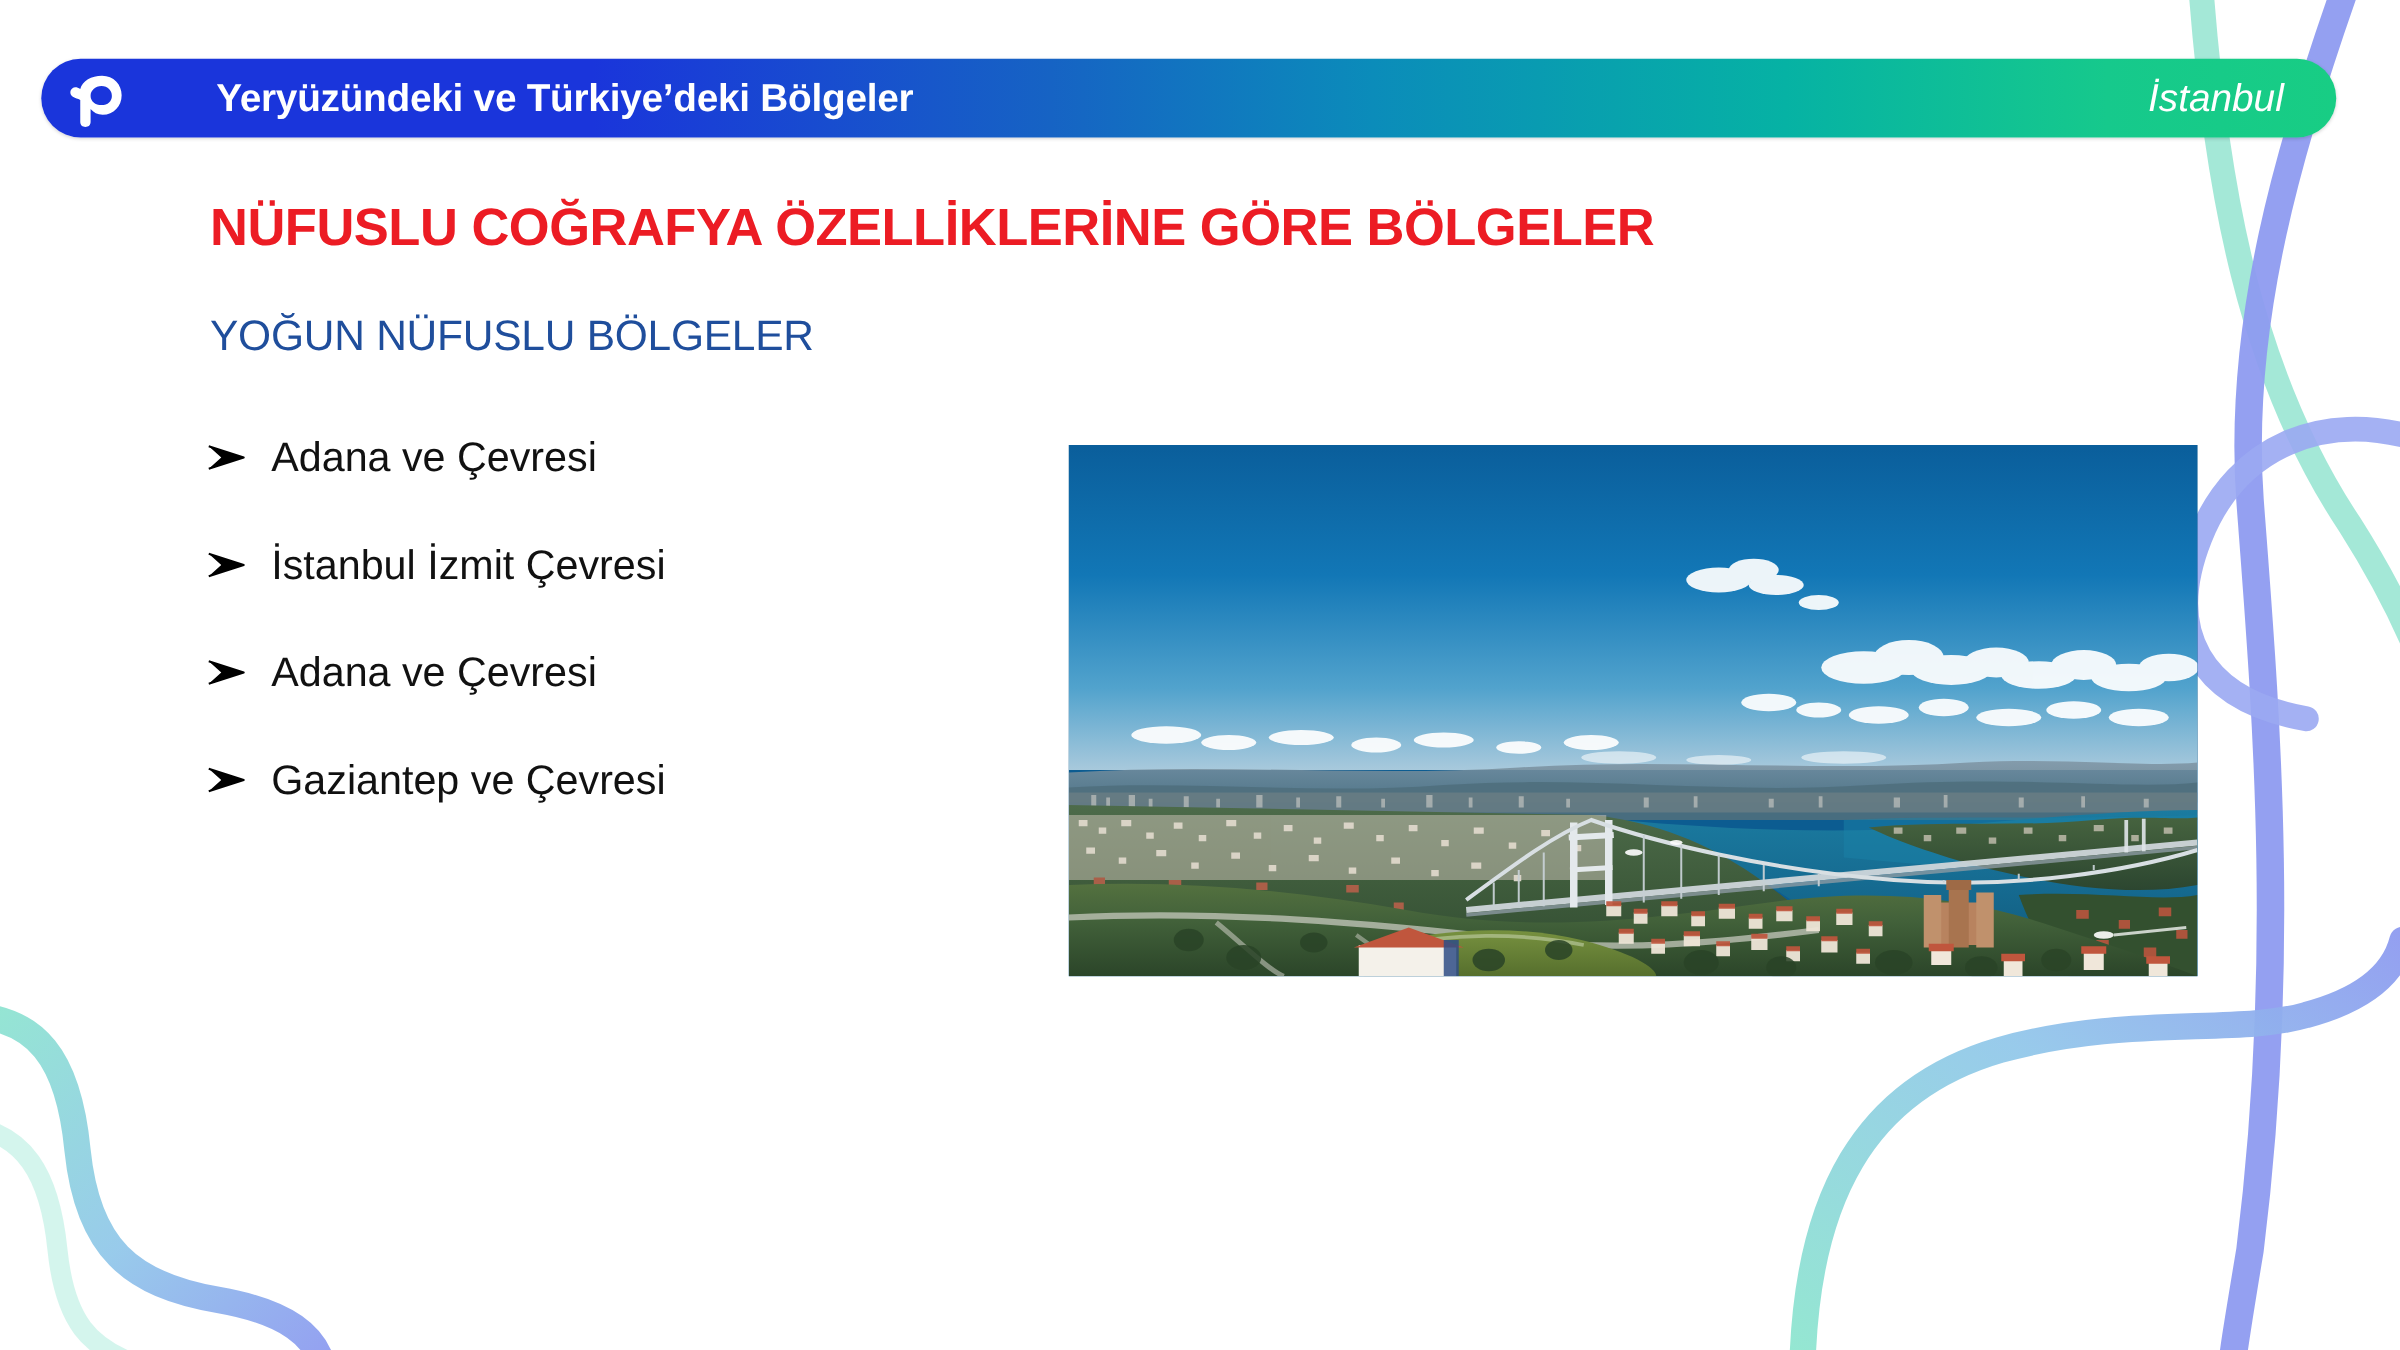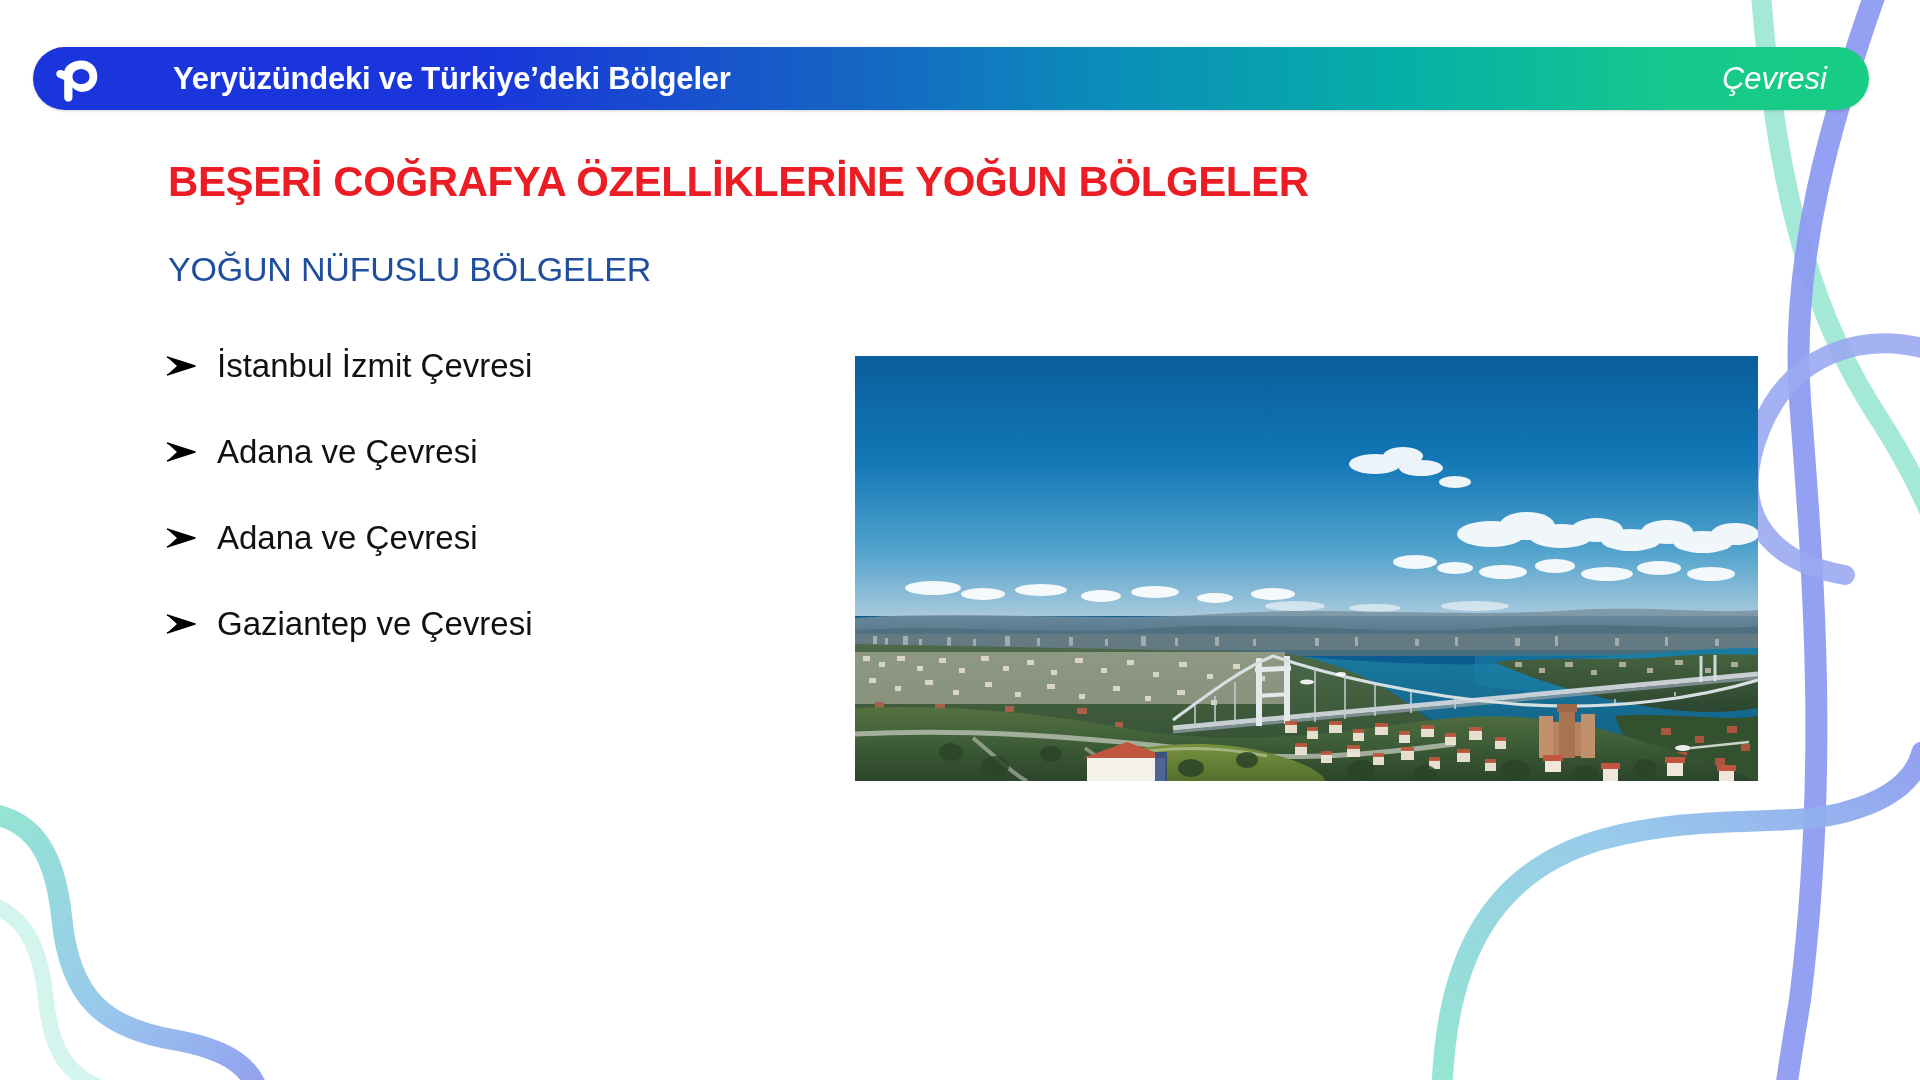--- a/index.html
+++ b/index.html
@@ -200,47 +200,47 @@
                C 24 19 39 10 58 10 Z
                M 57 28
                C 46 28 38 36 38 45
                C 38 54 46 61 57 61
                C 68 61 75 54 75 45
                C 75 36 68 28 57 28 Z" fill="#ffffff"></path>
     </svg>
 
     <span class="header-title">Yeryüzündeki ve Türkiye’deki Bölgeler</span>
 
-    <span class="header-subject">Çevresi</span>
+    <span class="header-subject">İstanbul</span>
   </div>
 
-  <div class="heading-red">BEŞERİ COĞRAFYA ÖZELLİKLERİNE YOĞUN BÖLGELER</div>
+  <div class="heading-red">NÜFUSLU COĞRAFYA ÖZELLİKLERİNE GÖRE BÖLGELER</div>
 
   <div class="heading-blue">YOĞUN NÜFUSLU BÖLGELER</div>
 
   <div class="bullet-list">
+
+    <div class="bullet-item">
+      <span class="bullet-marker">
+        <svg width="34" height="22" viewBox="0 0 34 22" xmlns="http://www.w3.org/2000/svg">
+          <path d="M2 2 L30 11 L2 20 L12 11 Z" fill="#000000"></path>
+          <path d="M2 2 L30 11 L2 20" fill="none" stroke="#000000" stroke-width="1.6" stroke-linejoin="round"></path>
+        </svg>
+      </span>
+      <span class="bullet-text">Adana ve Çevresi</span>
+    </div>
 
     <div class="bullet-item">
       <span class="bullet-marker">
         <svg width="34" height="22" viewBox="0 0 34 22" xmlns="http://www.w3.org/2000/svg">
           <path d="M2 2 L30 11 L2 20 L12 11 Z" fill="#000000"></path>
           <path d="M2 2 L30 11 L2 20" fill="none" stroke="#000000" stroke-width="1.6" stroke-linejoin="round"></path>
         </svg>
       </span>
       <span class="bullet-text">İstanbul İzmit Çevresi</span>
-    </div>
-
-    <div class="bullet-item">
-      <span class="bullet-marker">
-        <svg width="34" height="22" viewBox="0 0 34 22" xmlns="http://www.w3.org/2000/svg">
-          <path d="M2 2 L30 11 L2 20 L12 11 Z" fill="#000000"></path>
-          <path d="M2 2 L30 11 L2 20" fill="none" stroke="#000000" stroke-width="1.6" stroke-linejoin="round"></path>
-        </svg>
-      </span>
-      <span class="bullet-text">Adana ve Çevresi</span>
     </div>
 
 
     <div class="bullet-item">
       <span class="bullet-marker">
         <svg width="34" height="22" viewBox="0 0 34 22" xmlns="http://www.w3.org/2000/svg">
           <path d="M2 2 L30 11 L2 20 L12 11 Z" fill="#000000"></path>
           <path d="M2 2 L30 11 L2 20" fill="none" stroke="#000000" stroke-width="1.6" stroke-linejoin="round"></path>
         </svg>
       </span>

